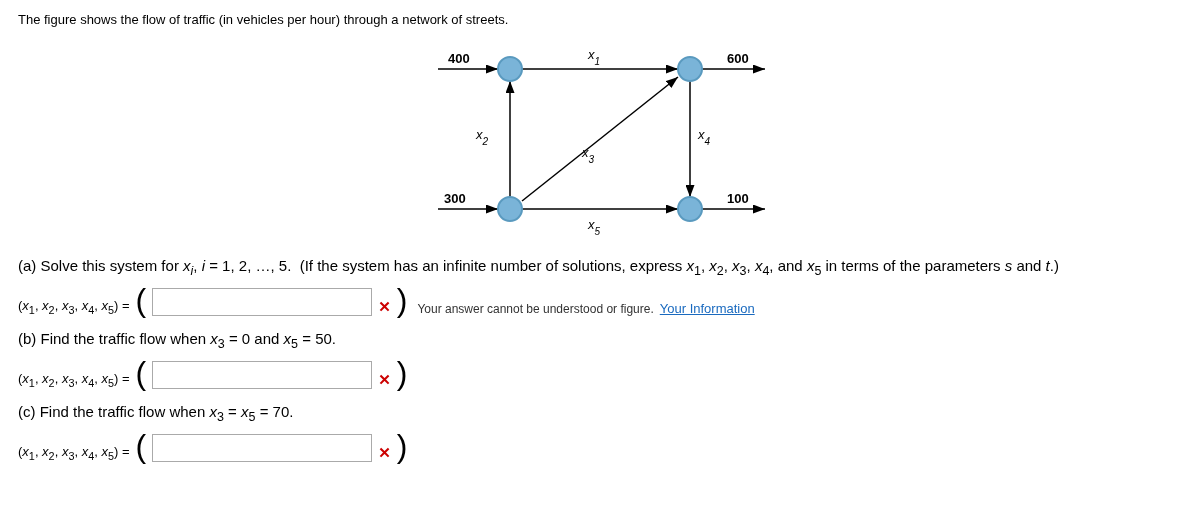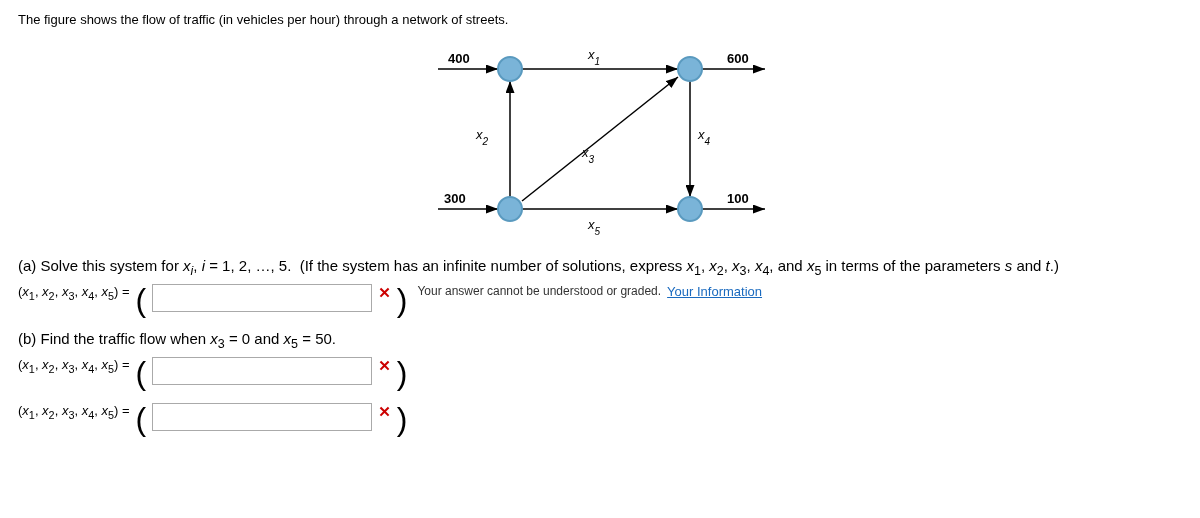--- a/index.html
+++ b/index.html
@@ -41,21 +41,21 @@
     }
     .section {
       margin-bottom: 14px;
     }
     .section-text {
       font-size: 15px;
       margin-bottom: 6px;
     }
     .answer-row {
       display: flex;
-      align-items: flex-start;
+      align-items: flex-end;
       gap: 6px;
       font-size: 13px;
       margin-bottom: 4px;
     }
     .paren {
       font-size: 32px;
       font-weight: 100;
       line-height: 1;
       color: #000;
     }
@@ -135,39 +135,42 @@
 <div class="section">
   <div class="section-text">
     <span>(a) Solve this system for <span style="font-style:italic">x<sub>i</sub></span>, <span style="font-style:italic">i</span> = 1, 2, …, 5.&nbsp; (If the system has an infinite number of solutions, express <span style="font-style:italic">x</span><sub>1</sub>, <span style="font-style:italic">x</span><sub>2</sub>, <span style="font-style:italic">x</span><sub>3</sub>, <span style="font-style:italic">x</span><sub>4</sub>, and <span style="font-style:italic">x</span><sub>5</sub> in terms of the parameters <span style="font-style:italic">s</span> and <span style="font-style:italic">t</span>.)</span>
   </div>
   <div class="answer-row">
     <span style="white-space:nowrap">(<span style="font-style:italic">x</span><sub>1</sub>, <span style="font-style:italic">x</span><sub>2</sub>, <span style="font-style:italic">x</span><sub>3</sub>, <span style="font-style:italic">x</span><sub>4</sub>, <span style="font-style:italic">x</span><sub>5</sub>) =</span>
     <span class="paren">(</span>
     <input class="answer-input" type="text" placeholder="" style="">
     <span class="x-icon">✕</span>
     <span class="paren">)</span>
-    <span class="error-msg">Your answer cannot be understood or graded.</span>
+    <span class="error-msg">Your answer cannot be understood or figure.</span>
     <span class="more-info">Your Information</span>
   </div>
 </div>
 
 <div class="section">
   <div class="section-text">
     (b) Find the traffic flow when <span style="font-style:italic">x</span><sub>3</sub> = 0 and <span style="font-style:italic">x</span><sub>5</sub> = 50.
   </div>
   <div class="answer-row">
     <span style="white-space:nowrap">(<span style="font-style:italic">x</span><sub>1</sub>, <span style="font-style:italic">x</span><sub>2</sub>, <span style="font-style:italic">x</span><sub>3</sub>, <span style="font-style:italic">x</span><sub>4</sub>, <span style="font-style:italic">x</span><sub>5</sub>) =</span>
     <span class="paren">(</span>
     <input class="answer-input" type="text" placeholder="" style="">
     <span class="x-icon">✕</span>
     <span class="paren">)</span>
   </div>
 </div>
 
 <div class="section">
+  <div class="section-text">
+    (c) Find the traffic flow when <span style="font-style:italic">x</span><sub>3</sub> = <span style="font-style:italic">x</span><sub>5</sub> = 70.
+  </div>
   <div class="answer-row">
     <span style="white-space:nowrap">(<span style="font-style:italic">x</span><sub>1</sub>, <span style="font-style:italic">x</span><sub>2</sub>, <span style="font-style:italic">x</span><sub>3</sub>, <span style="font-style:italic">x</span><sub>4</sub>, <span style="font-style:italic">x</span><sub>5</sub>) =</span>
     <span class="paren">(</span>
     <input class="answer-input" type="text" placeholder="" style="">
     <span class="x-icon">✕</span>
     <span class="paren">)</span>
   </div>
 </div>
 
 </body></html>

